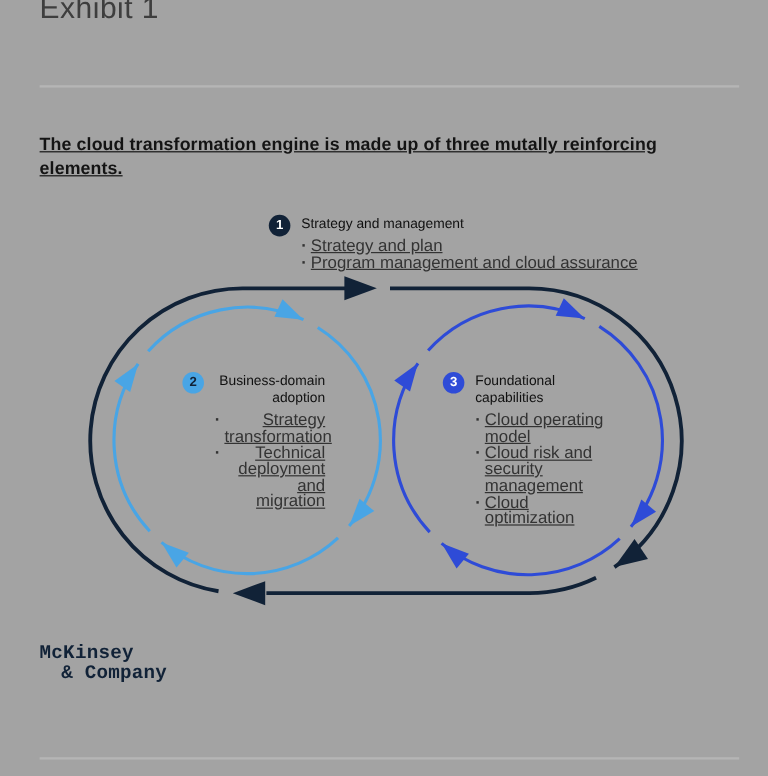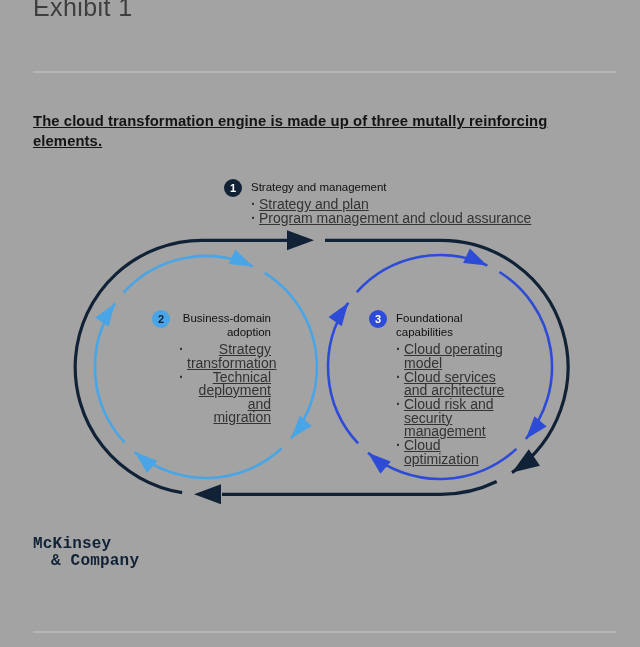--- a/index.html
+++ b/index.html
@@ -122,22 +122,20 @@
     </div>
   </div>
 
   <div class="abs element el-3">
     <div class="badge b-royal">3</div>
     <div class="el-text">
       <div class="el-title">Foundational
 capabilities</div>
       <ul class="bullets">
         <li>Cloud operating model</li>
-        <li>Cloud services
-and architecture</li>
         <li>Cloud risk and
 security
 management</li>
         <li>Cloud optimization</li>
       </ul>
     </div>
   </div>
 
   <div class="abs logo">
     <div>McKinsey</div>

